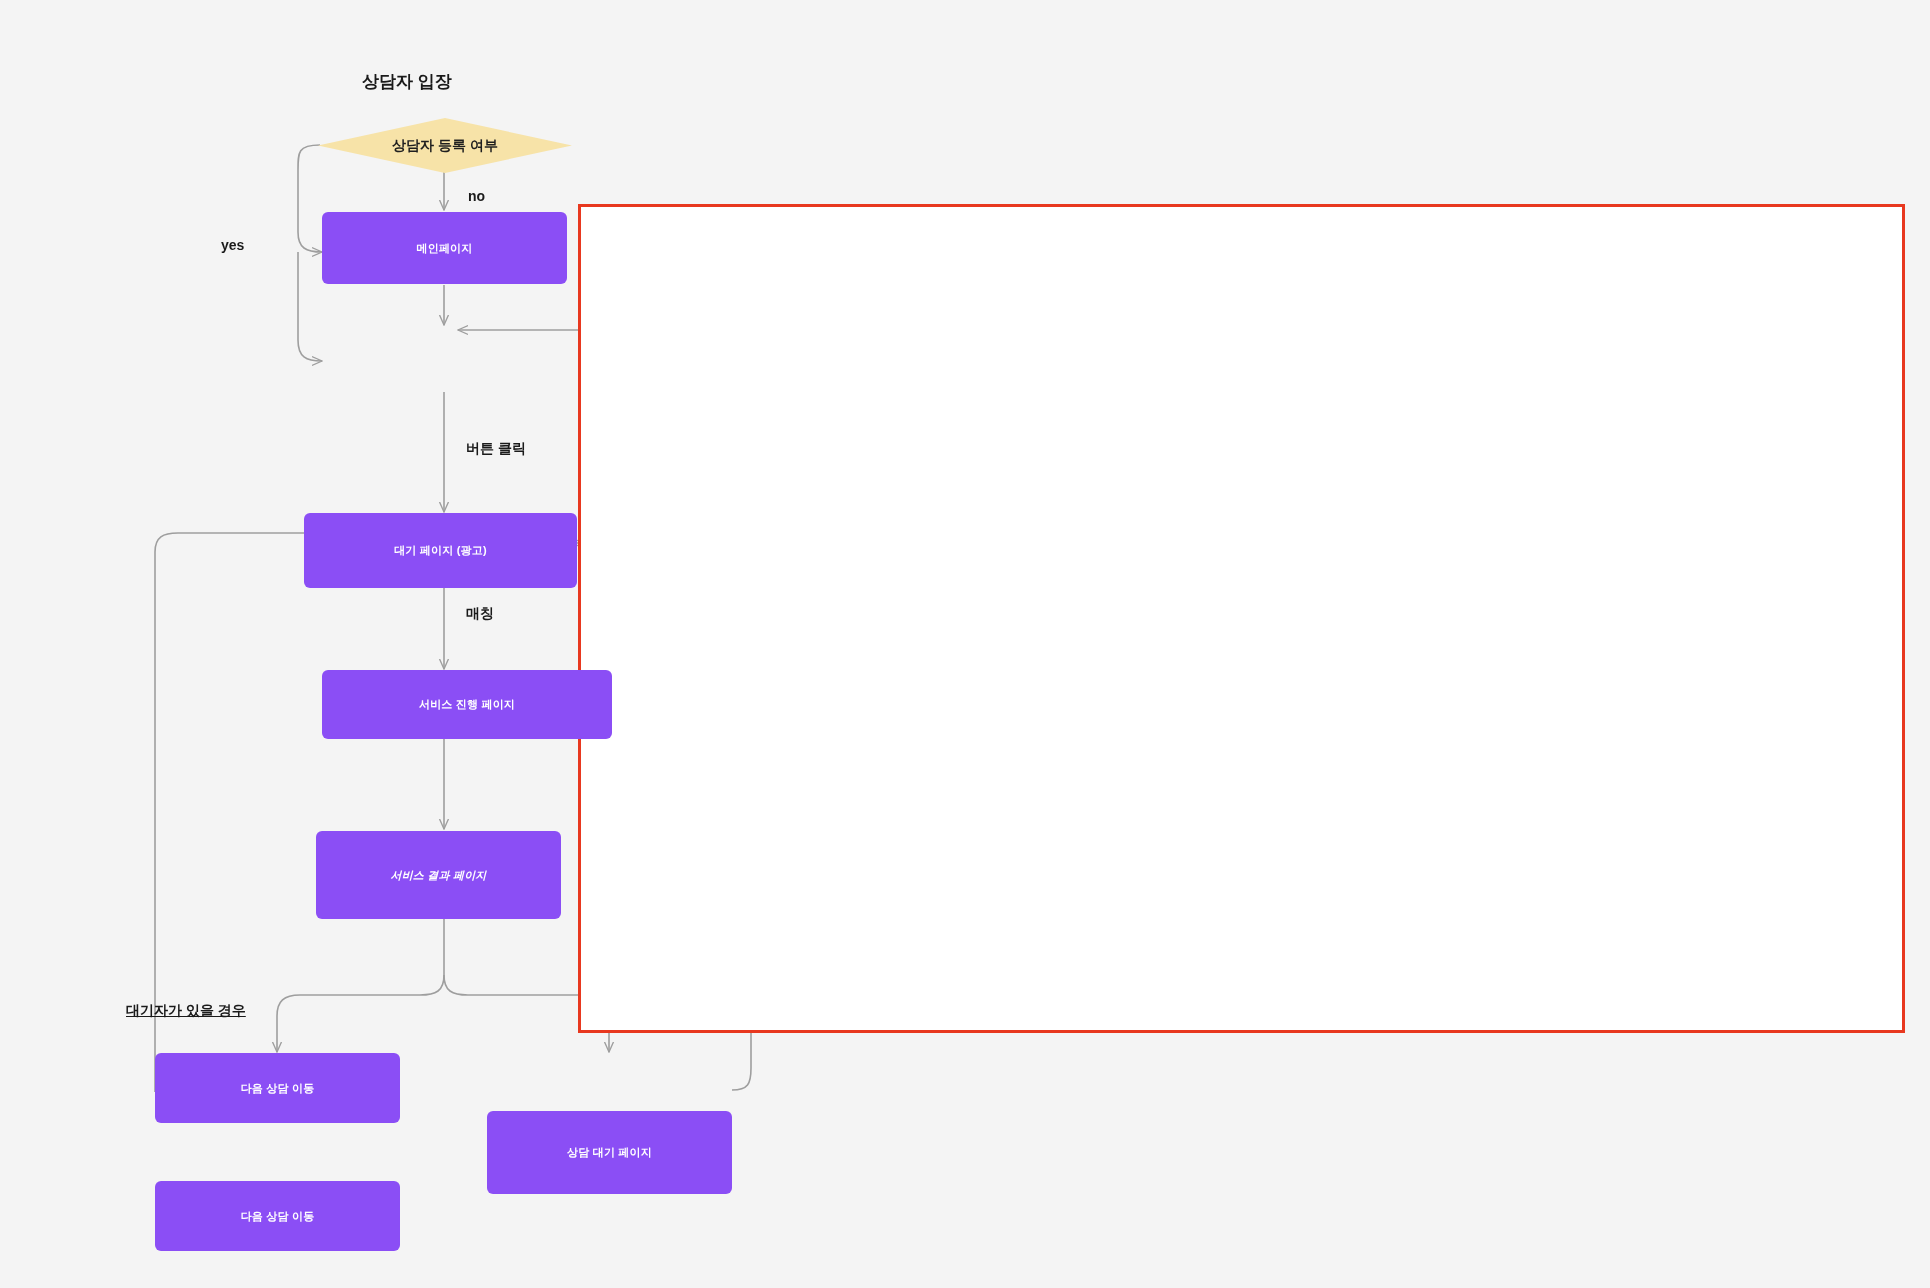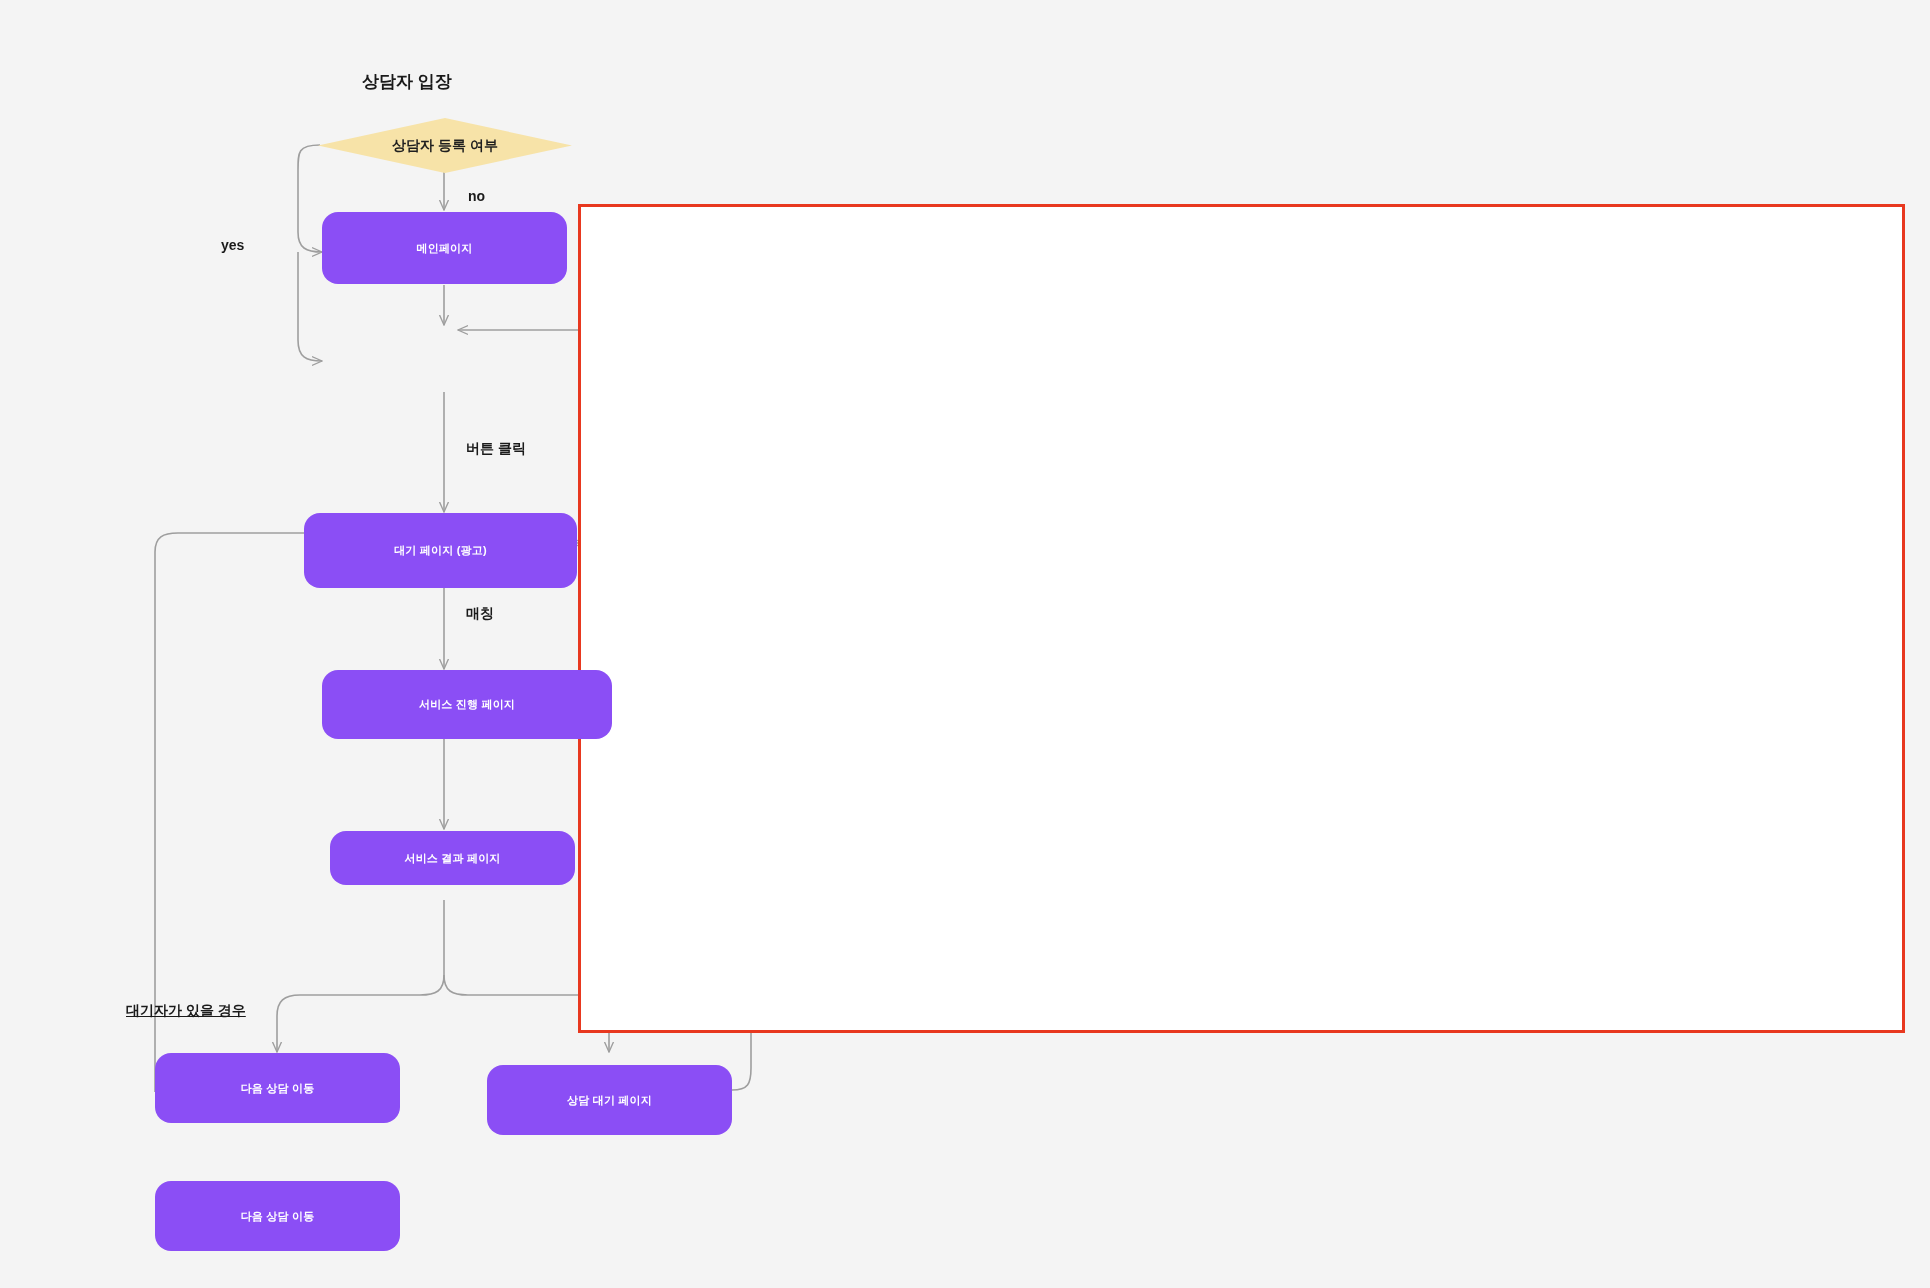--- a/index.html
+++ b/index.html
@@ -32,21 +32,21 @@
   .node {
     position: absolute;
     box-sizing: border-box;
     display: flex;
     align-items: center;
     justify-content: center;
     text-align: center;
   }
   .node-process {
     background: #8b4ef5;
-    border-radius: 16px;
+    border-radius: 6px;
     color: #ffffff;
     font-size: 11px;
     font-weight: 700;
     letter-spacing: 0.2px;
   }
   .node-decision {
     color: #1f1f1f;
     font-size: 14px;
     font-weight: 700;
   }
@@ -155,29 +155,29 @@
 
 
   <div class="node node-process" style="left:304px; top:513px; width:273px; height:75px;">
     <span>대기 페이지 (광고)</span>
   </div>
 
   <div class="node node-process" style="left:322px; top:670px; width:290px; height:69px;">
     <span>서비스 진행 페이지</span>
   </div>
 
-  <div class="node node-process" style="left:330px; top:831px; width:245px; height:54px;">
+  <div class="node node-process" style="left:316px; top:831px; width:245px; height:88px;font-style:italic;">
     <span>서비스 결과 페이지</span>
   </div>
 
   <div class="node node-process" style="left:155px; top:1053px; width:245px; height:70px;">
     <span>다음 상담 이동</span>
   </div>
 
-  <div class="node node-process" style="left:487px; top:1065px; width:245px; height:70px;">
+  <div class="node node-process" style="left:487px; top:1111px; width:245px; height:83px;">
     <span>상담 대기 페이지</span>
   </div>
 
   <div class="node node-process" style="left:155px; top:1181px; width:245px; height:70px;">
     <span>다음 상담 이동</span>
   </div>
 
 </div>
 
 </body></html>

